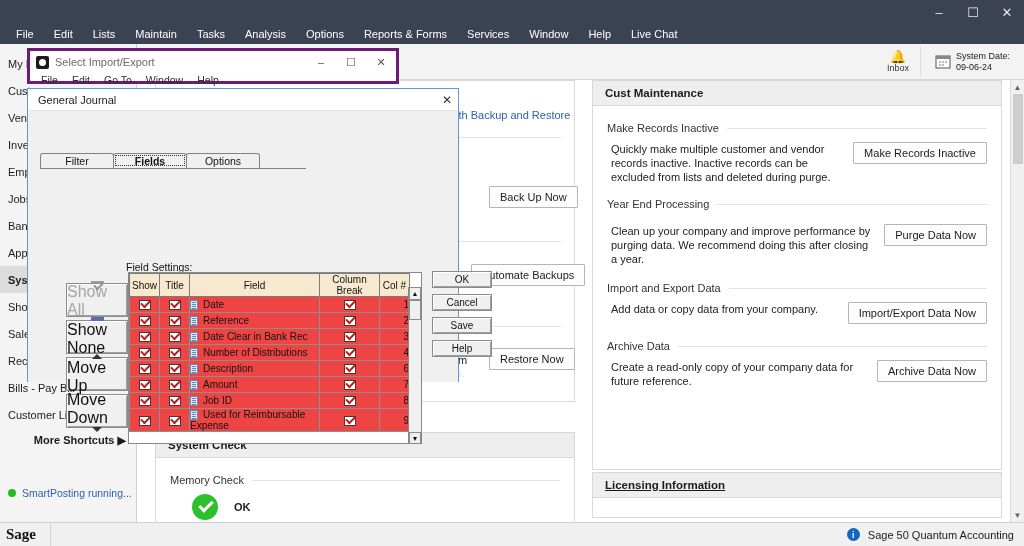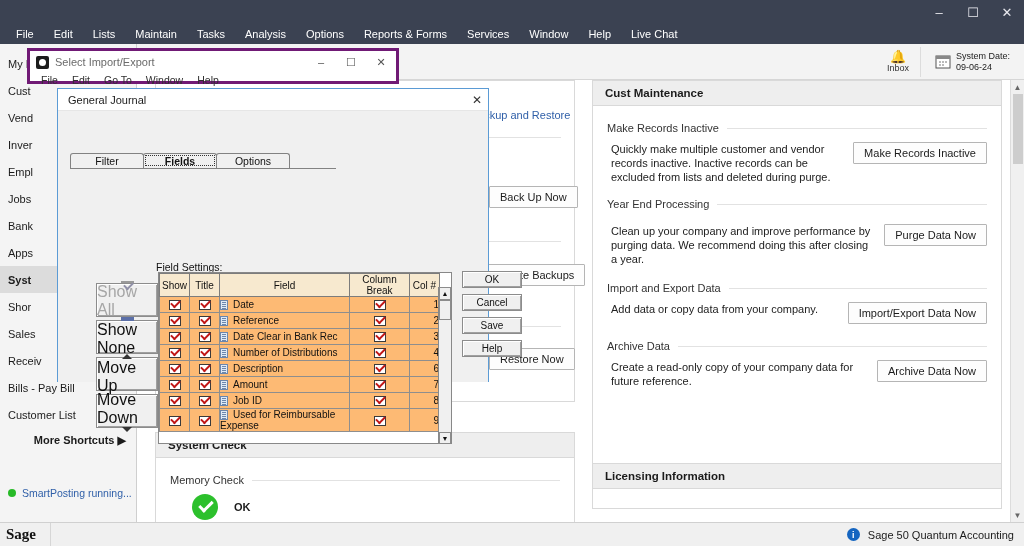--- a/index.html
+++ b/index.html
@@ -118,21 +118,21 @@
   #sie .mbar{height:14px;display:flex;align-items:center;padding-left:4px;}
   #sie .mbar .mi{font-size:10.5px;color:#303030;padding:0 7px;}
   .sage-ico{
     width:13px;height:13px;border-radius:2px;background:#1c1c1c;
     display:flex;align-items:center;justify-content:center;
   }
   .sage-ico i{display:block;width:7px;height:7px;border-radius:50%;background:#ffffff;}
   
   #gj{
     position:absolute;left:27px;top:88px;width:432px;height:294px;
-    background:#f0f0f0;border:1px solid #5b9bd5;box-sizing:border-box;z-index:30;margin-left:30px;
+    background:#f0f0f0;border:1px solid #5b9bd5;box-sizing:border-box;z-index:30;
   }
   #gj .gj-bar{
     height:22px;background:#ffffff;display:flex;align-items:center;
     padding:0 6px 0 10px;box-sizing:border-box;border-bottom:1px solid #e6e6e6;
   }
   #gj .gj-bar .t{font-size:11px;color:#1b1b1b;}
   #gj .gj-bar .x{margin-left:auto;font-size:12px;color:#333;}
   #gj .gj-body{position:relative;height:271px;background:#f0f0f0;}
   
   .tabs{position:absolute;left:12px;top:42px;display:flex;align-items:flex-end;}
@@ -176,21 +176,21 @@
   .gridwrap{
     position:absolute;left:100px;top:161px;width:294px;height:172px;
     background:#ffffff;border:1px solid #888;box-sizing:border-box;overflow:hidden;
   }
   table.grid{border-collapse:collapse;width:280px;table-layout:fixed;}
   table.grid th{
     background:#f7e9cf;border:1px solid #7c7c7c;font-size:10px;font-weight:normal;
     color:#111;height:14px;padding:0;text-align:center;
   }
   table.grid td{
-    border:1px solid #8e8e8e;height:15px;padding:0;font-size:10px;color:#111;background:#fdba74;
+    border:1px solid #8e8e8e;height:15px;padding:0;font-size:10px;color:#111;background:#ef4444;
   }
   td.cShow,td.cTitle,td.cBreak{background:#c7c7c7;text-align:center;}
   td.cField{padding-left:3px;}
   td.cNum{background:#c7c7c7;text-align:right;padding-right:4px;}
   .cellchk{
     display:inline-block;width:12px;height:10px;border:1px solid #3a3a3a;background:#fff;
     position:relative;box-sizing:border-box;vertical-align:middle;
   }
   .cellchk::after{
     content:"";position:absolute;left:1px;top:-1px;width:7px;height:4px;
@@ -380,21 +380,21 @@
         <span class="gl">Archive Data</span>
         <span class="gline"></span>
       </div>
       <div class="row">
         <p style="max-width:275px;">Create a read-only copy of your company data for future reference.</p>
         <button class="wbtn">Archive Data Now</button>
       </div>
     </div>
   </div>
 
-  <div class="panel" style="left:455px;top:383px;width:410px;height:46px;">
+  <div class="panel" style="left:455px;top:392px;width:410px;height:46px;text-decoration:underline;">
     <div class="panel-head">Licensing Information</div>
   </div>
 
 </div>
 
 <div id="content-scroll">
   <div class="arw">▲</div>
   <div class="thumb"></div>
   <div class="arw" style="position:absolute;bottom:0;left:0;right:0;">▼</div>
 </div>

